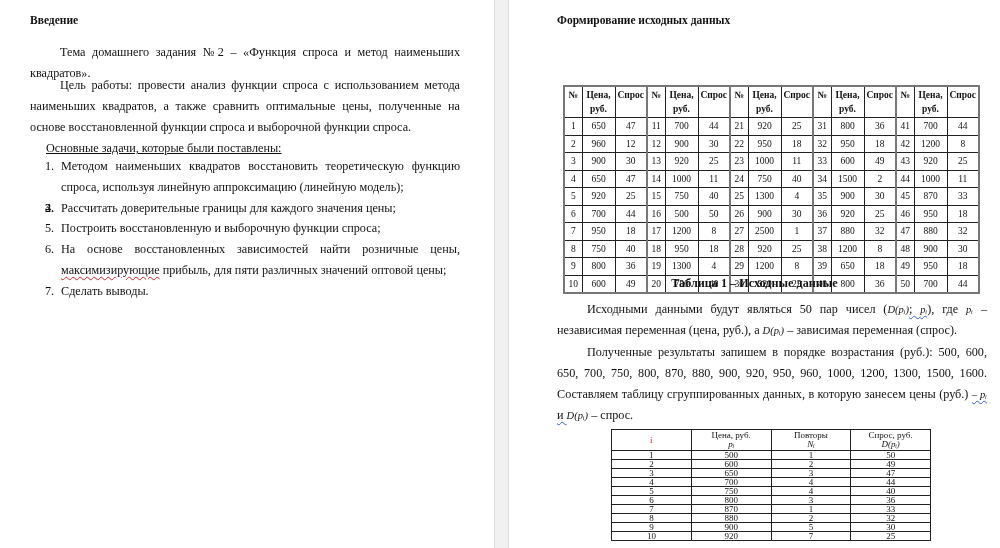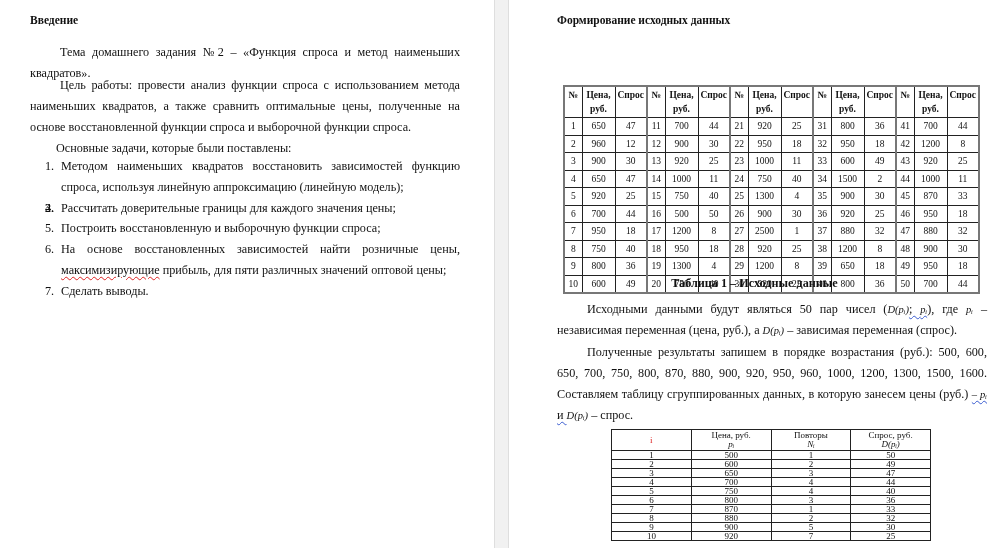--- a/index.html
+++ b/index.html
@@ -67,26 +67,26 @@
   <div class="heading" style="left:30px; top:14px;">Введение</div>
 
   <div class="para" style="left:30px; top:42px; width:430px;">
     <span class="first"></span><span>Тема домашнего задания №2 – «Функция спроса и метод наименьших квадратов».</span>
   </div>
 
   <div class="para" style="left:30px; top:75px; width:430px;">
     <span class="first"></span><span>Цель работы: провести анализ функции спроса с использованием метода наименьших квадратов, а также сравнить оптимальные цены, полученные на основе восстановленной функции спроса и выборочной функции спроса.</span>
   </div>
 
-  <div class="para" style="left:26px; top:138px; width:430px;">
+  <div class="para" style="left:16px; top:138px; width:430px;text-decoration:underline;">
     <span class="first"></span><span>Основные задачи, которые были поставлены:</span>
   </div>
 
   <ol class="tasks">
-    <li><span class="num">1.</span><span>Методом наименьших квадратов восстановить зависимостей функцию спроса, используя линейную аппроксимацию (линейную модель);</span></li>
+    <li><span class="num">1.</span><span>Методом наименьших квадратов восстановить теоретическую функцию спроса, используя линейную аппроксимацию (линейную модель);</span></li>
     <li><span class="num">2.</span></li>
     <li><span class="num">3.</span></li>
     <li><span class="num">4.</span><span>Рассчитать доверительные границы для каждого значения цены;</span></li>
     <li><span class="num">5.</span><span>Построить восстановленную и выборочную функции спроса;</span></li>
     <li><span class="num">6.</span><span>На основе восстановленных зависимостей найти розничные цены,</span> <span class="squiggle-red">максимизирующие</span><span> прибыль, для пяти различных значений оптовой цены;</span></li>
     <li><span class="num">7.</span><span>Сделать выводы.</span></li>
   </ol>
 </div>
 
 <div class="gutter"></div>

